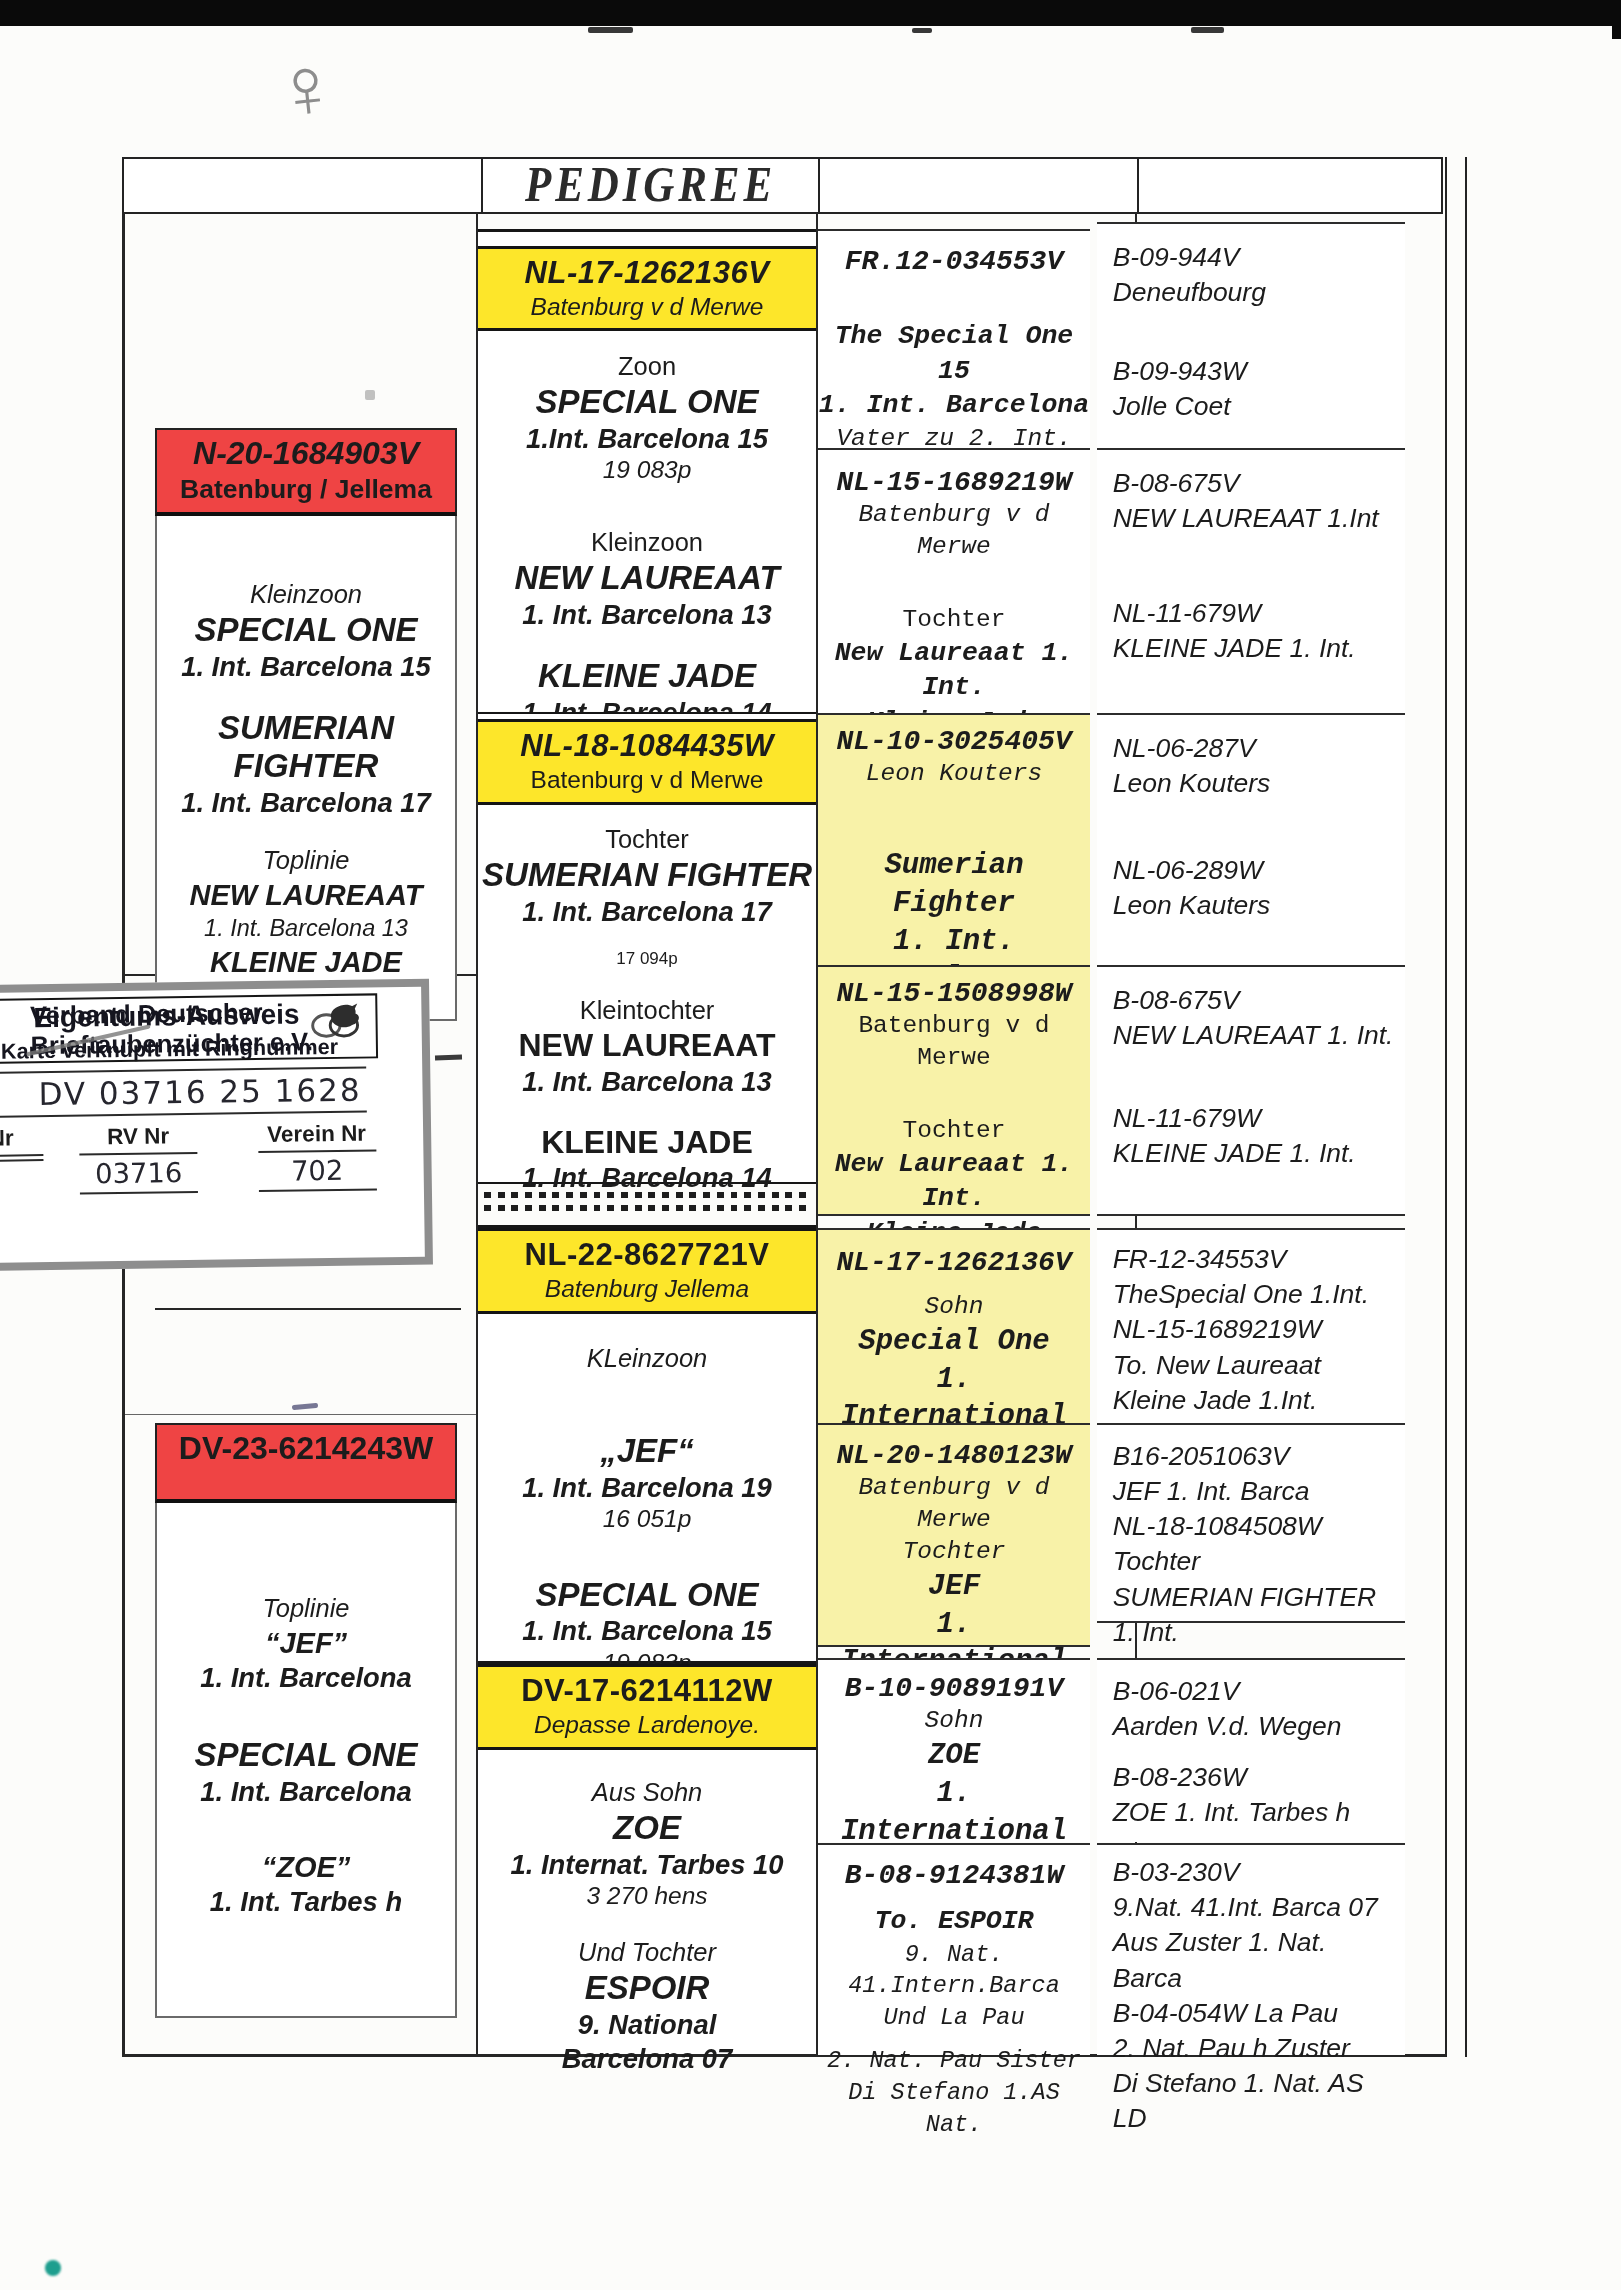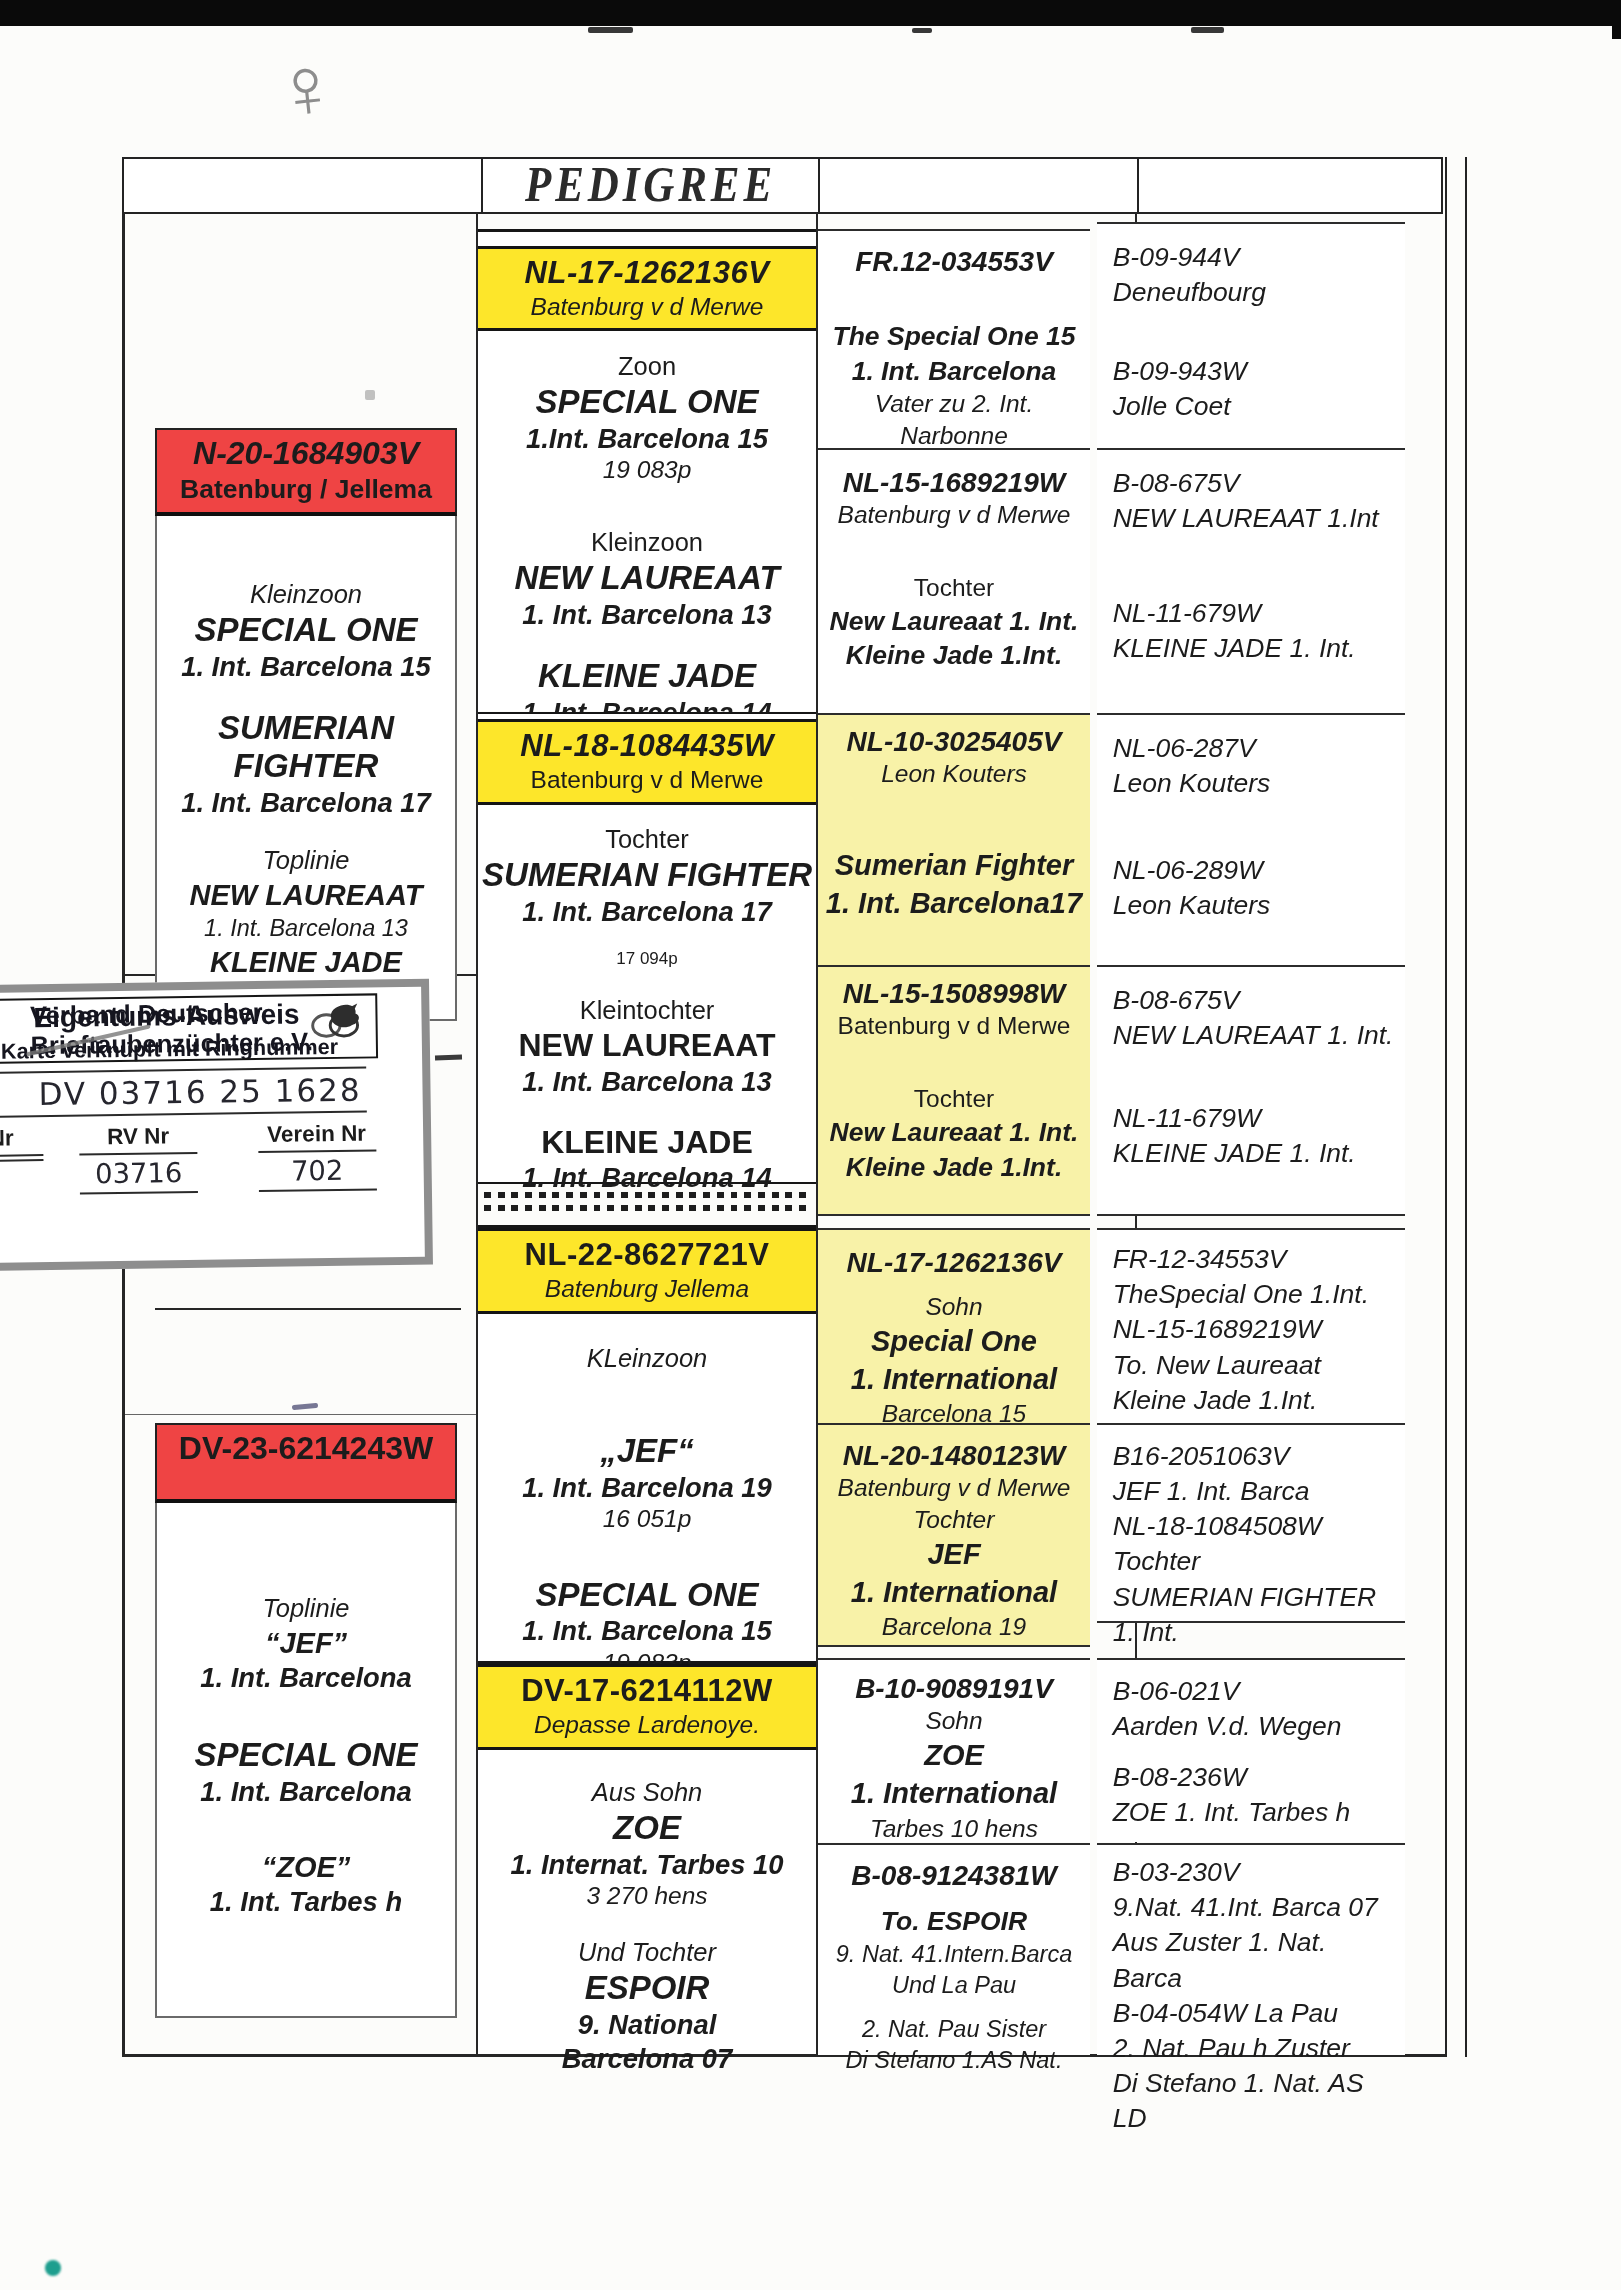--- a/index.html
+++ b/index.html
@@ -46,21 +46,21 @@
   .n2{font-size:29px;font-weight:bold;font-style:italic;line-height:1.25;}
   .i2{font-size:23.5px;font-style:italic;line-height:1.3;}
   .mtA{margin-top:11.8px;}.mtB{margin-top:25.5px;}.mtC{margin-top:41px;}.mtD{margin-top:57px;}
   
   .blk1{left:155px;width:302px;text-align:center;}
   .b1head{background:#ef4444;border:2px solid #222;border-bottom:4.9px solid #101010;padding:4.9px 0 6.9px;}
   .b1ring{font-size:32px;font-weight:bold;}
   .b1breeder{font-size:26.5px;font-weight:bold;margin-top:2px;}
   .b1body{border:2px solid #6a6a6a;border-top:none;background:#fff;}
   
-  .blk3{left:818px;width:272px;background:#fff;text-align:center;}
+  .blk3{left:818px;width:272px;background:#fff;text-align:center;font-family:Liberation Mono, monospace;}
   .pale{background:#f8f2a8;}
   .bt2{border-top:2px solid #2c2c2c;}
   .bb2{border-bottom:2px solid #2c2c2c;}
   .r3{font-size:28px;font-weight:bold;font-style:italic;line-height:1.2;}
   .n3{font-size:26.5px;font-weight:bold;font-style:italic;line-height:1.3;}
   .n3l{font-size:29px;font-weight:bold;font-style:italic;line-height:1.3;}
   .i3{font-size:24.5px;font-style:italic;line-height:1.3;}
   .p3{font-size:24.5px;line-height:1.3;}
   .i3s{font-size:23.5px;font-style:italic;line-height:1.35;}
   

